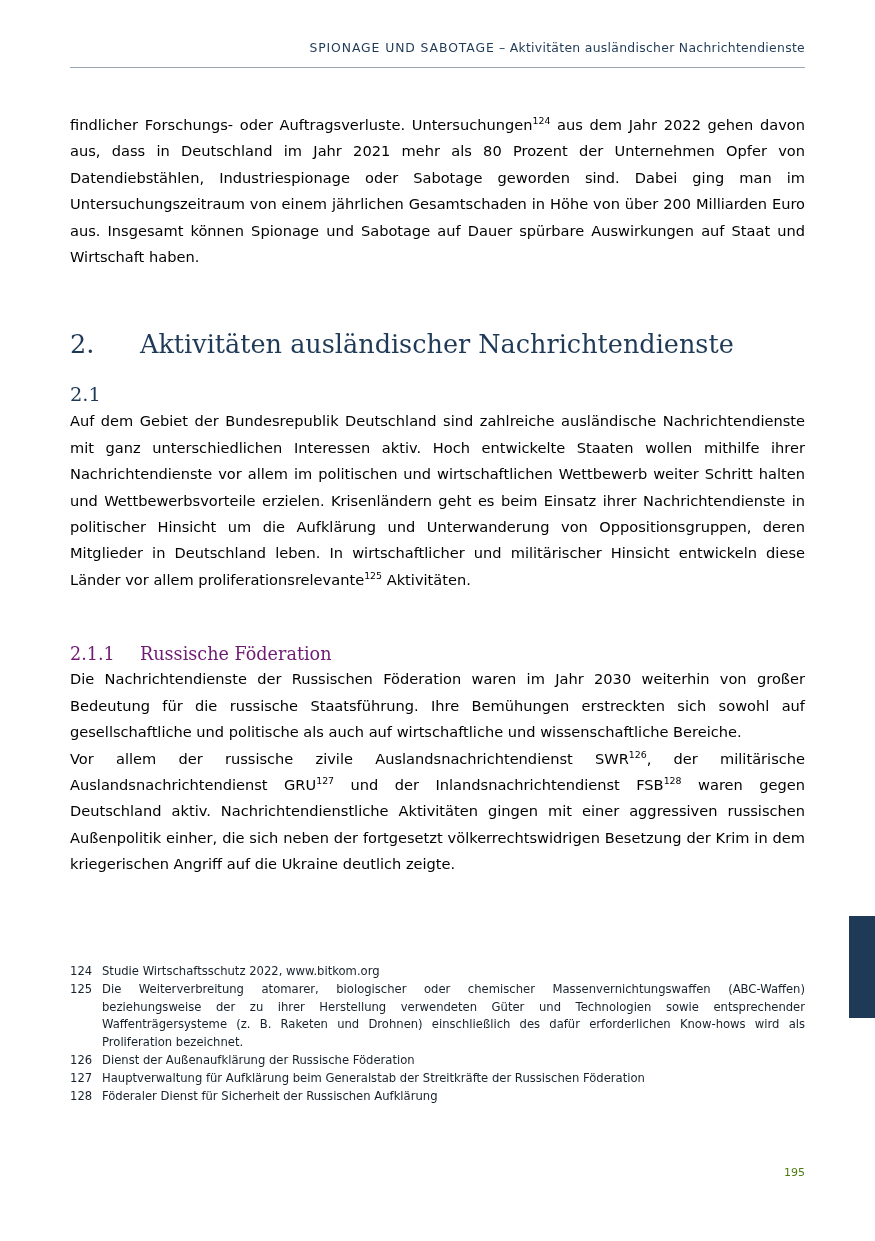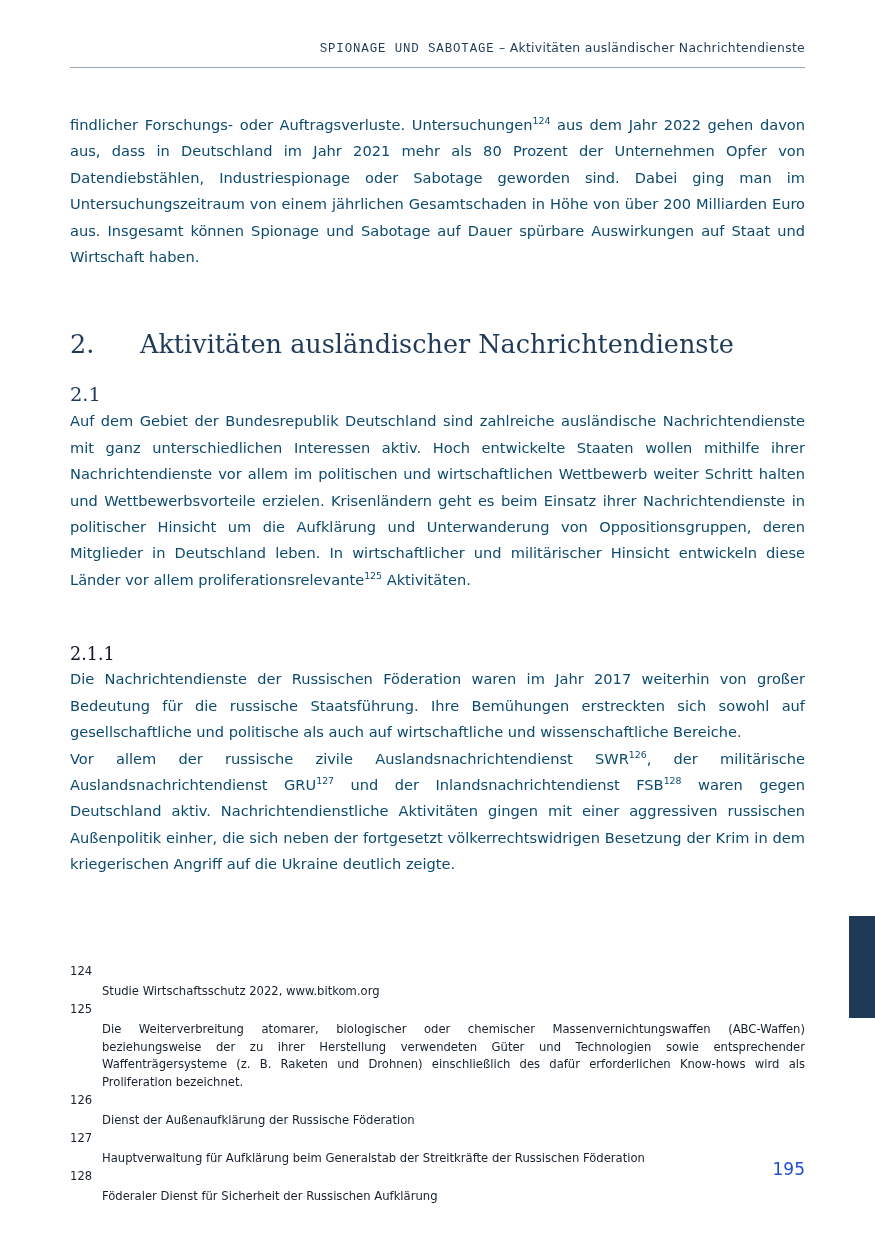--- a/index.html
+++ b/index.html
@@ -26,21 +26,20 @@
     left: 70px;
     right: 70px;
     top: 40px;
     text-align: right;
     font-size: 12.4px;
     letter-spacing: 0.3px;
     color: #1f3a57;
   }
   .runhead .caps {
     letter-spacing: 0.9px;
-    font-family: Liberation Mono, monospace;
   }
   .runhead-rule {
     position: absolute;
     left: 70px;
     right: 70px;
     top: 67px;
     height: 1px;
     background: #9aa7b4;
   }
 
@@ -50,21 +49,21 @@
     left: 70px;
     right: 70px;
     top: 112px;
   }
   p.body {
     margin: 0 0 0 0;
     font-size: 14.6px;
     line-height: 26.4px;
     text-align: justify;
     text-justify: inter-word;
-    color: #0c4a6e;
+    color: #000000;
     hyphens: manual;
   }
   p.body + p.body {
   }
   sup {
     font-size: 9.4px;
     vertical-align: super;
     line-height: 0;
   }
 
@@ -94,21 +93,21 @@
   h2.section .num {
     width: 70px;
     flex: 0 0 70px;
   }
   h3.subsection {
     margin: 49px 0 0 0;
     font-family: "DejaVu Serif", serif;
     font-weight: normal;
     font-size: 17.6px;
     line-height: 24px;
-    color: #0f172a;
+    color: #701a75;
     display: flex;
   }
   h3.subsection .num {
     width: 70px;
     flex: 0 0 70px;
   }
   .after-h2 { margin-top: 27px; }
   .after-h3 { margin-top: 26px; }
 
   
@@ -126,30 +125,29 @@
     margin-bottom: 0.5px;
   }
   .fn .fn-num {
     flex: 0 0 32px;
     width: 32px;
     color: #16212c;
   }
   .fn .fn-text {
     flex: 1 1 auto;
     text-align: justify;
-    margin-top: 20px;
   }
 
   
   .folio {
     position: absolute;
     right: 70px;
     bottom: 62px;
-    font-size: 17px;
-    color: #1d4ed8;
+    font-size: 11px;
+    color: #4d7c0f;
   }
 
   
   .thumb-tab {
     position: absolute;
     right: 0;
     top: 916px;
     width: 26px;
     height: 102px;
     background: #1f3a57;
@@ -177,23 +175,24 @@
     </h1>
 
     <h2 class="section">
       <span class="num">2.1</span>
     </h2>
 
     <p class="body after-h2"><span>Auf dem Gebiet der Bundesrepublik Deutschland sind zahlreiche ausländische Nachrichtendienste mit ganz unterschiedlichen Interessen aktiv. Hoch entwickelte Staaten wollen mithilfe ihrer Nachrichtendienste vor allem im politischen und wirtschaftlichen Wettbewerb weiter Schritt halten und Wettbewerbsvorteile erzielen. Krisenländern geht es beim Einsatz ihrer Nachrichtendienste in politischer Hinsicht um die Aufklärung und Unterwanderung von Oppositionsgruppen, deren Mitglieder in Deutschland leben. In wirtschaftlicher und militärischer Hinsicht entwickeln diese Länder vor allem proliferationsrelevante</span><sup>125</sup><span> Aktivitäten.</span></p>
 
     <h3 class="subsection">
       <span class="num">2.1.1</span>
+      <span>Russische Föderation</span>
     </h3>
 
-    <p class="body after-h3">Die Nachrichtendienste der Russischen Föderation waren im Jahr 2017 weiterhin von großer Bedeutung für die russische Staatsführung. Ihre Bemühungen erstreckten sich sowohl auf gesellschaftliche und politische als auch auf wirtschaftliche und wissenschaftliche Bereiche.</p>
+    <p class="body after-h3">Die Nachrichtendienste der Russischen Föderation waren im Jahr 2030 weiterhin von großer Bedeutung für die russische Staatsführung. Ihre Bemühungen erstreckten sich sowohl auf gesellschaftliche und politische als auch auf wirtschaftliche und wissenschaftliche Bereiche.</p>
 
     <p class="body"><span>Vor allem der russische zivile Auslandsnachrichtendienst SWR</span><sup>126</sup><span>, der militärische Auslandsnachrichtendienst GRU</span><sup>127</sup><span> und der Inlandsnachrichtendienst FSB</span><sup>128</sup><span> waren gegen Deutschland aktiv. Nachrichtendienstliche Aktivitäten gingen mit einer aggressiven russischen Außenpolitik einher, die sich neben der fortgesetzt völkerrechtswidrigen Besetzung der Krim in dem kriegerischen Angriff auf die Ukraine deutlich zeigte.</span></p>
 
   </div>
 
   <div class="footnotes">
     <div class="fn">
       <span class="fn-num">124</span>
       <span class="fn-text">Studie Wirtschaftsschutz 2022, www.bitkom.org</span>
     </div>

